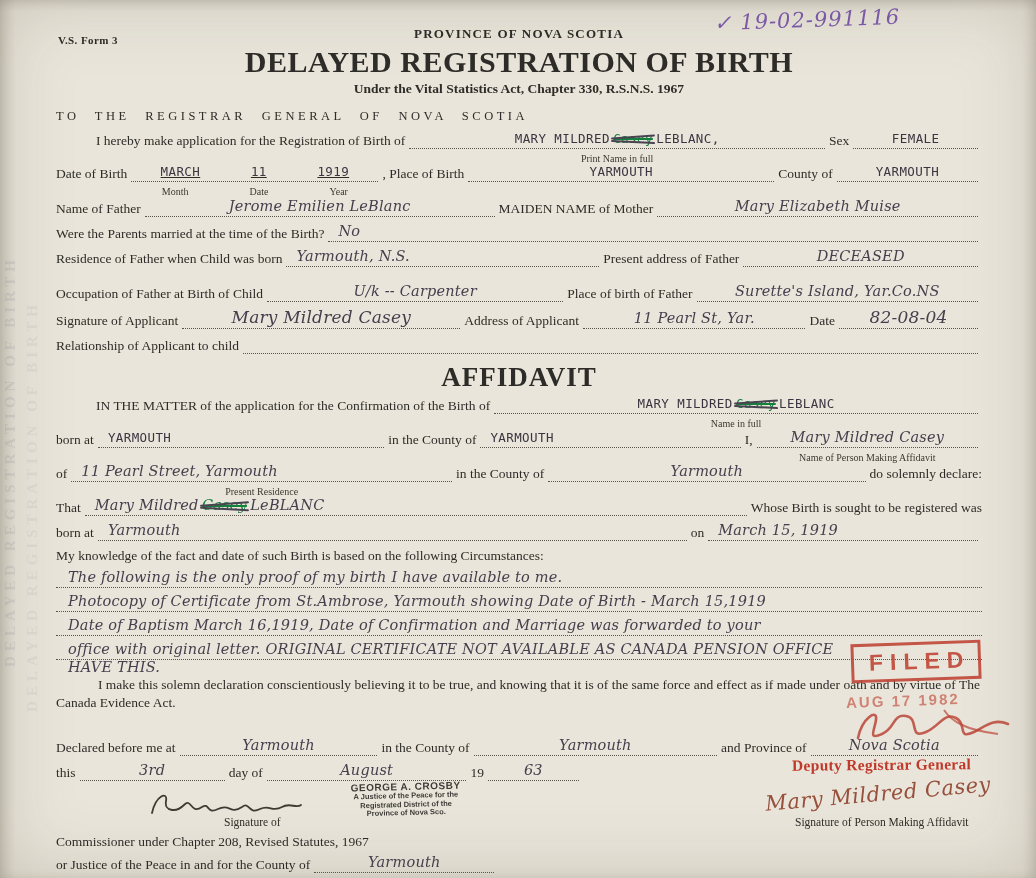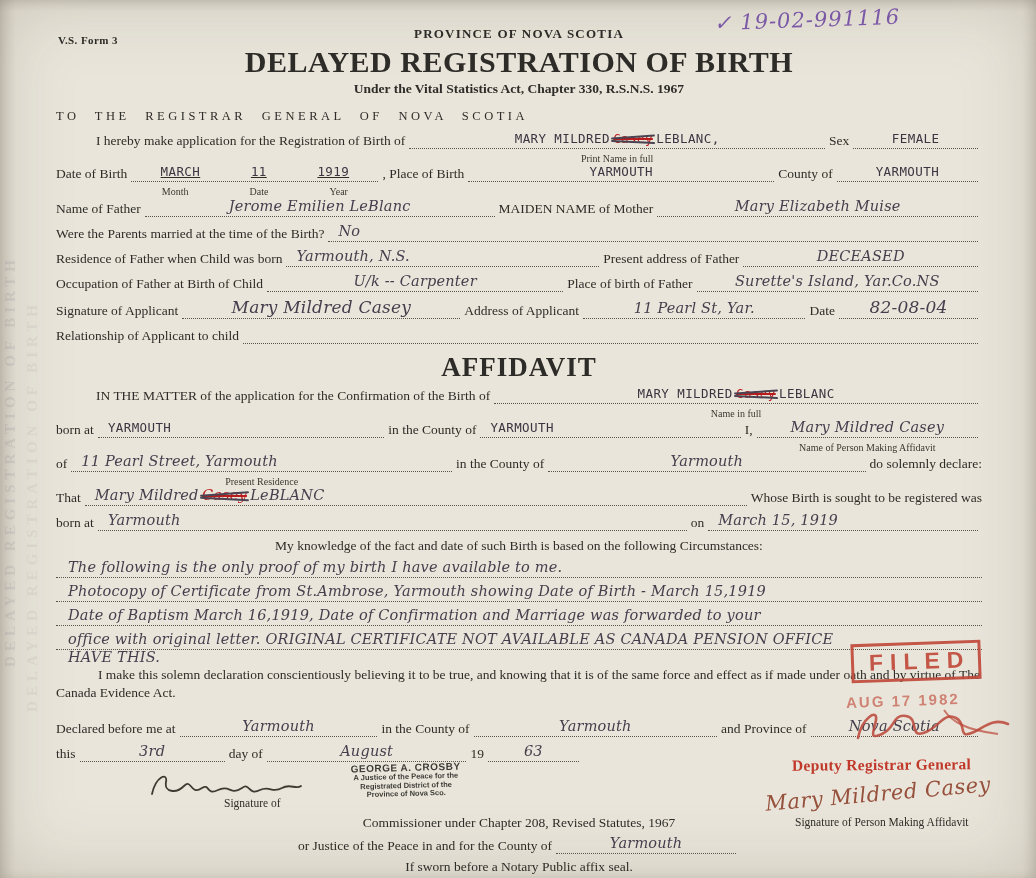--- a/index.html
+++ b/index.html
@@ -14,32 +14,32 @@
 
   
   .hdr{position:relative;text-align:center;}
   .form-no{position:absolute;left:2px;top:8px;font-size:11px;font-weight:bold;letter-spacing:.4px;}
   .province{margin-top:10px;font-size:13px;font-weight:bold;letter-spacing:1.2px;}
   .title{margin-top:3px;font-size:30px;font-weight:bold;letter-spacing:.5px;}
   .subtitle{margin-top:2px;font-size:13.5px;font-weight:bold;}
   .addressee{margin-top:12px;text-align:left;font-size:12.5px;letter-spacing:3.5px;word-spacing:9px;}
 
   
-  .row{display:flex;align-items:flex-end;margin-top:5px;font-size:13.5px;white-space:nowrap;line-height:17px;justify-content:center;}
+  .row{display:flex;align-items:flex-end;margin-top:5px;font-size:13.5px;white-space:nowrap;line-height:17px;}
   .lbl{white-space:pre;}
   .unit{position:relative;display:flex;align-items:flex-end;margin:0 4px;min-width:0;}
   .line{flex:1;border-bottom:1.5px dotted #5a5349;text-align:center;padding:0 4px 1px 4px;overflow:hidden;}
   .line.left{text-align:left;padding-left:10px;}
   .hint{position:absolute;top:100%;left:0;right:0;text-align:center;font-size:10px;color:#3b3833;margin-top:1px;white-space:nowrap;}
   .hint-row{display:flex;justify-content:space-around;}
   .dobline{display:flex;justify-content:space-around;}
   .typed{font-family:"DejaVu Sans Mono",monospace;font-size:12.5px;color:#3a3540;letter-spacing:.4px;}
   .script{font-family:"DejaVu Serif",serif;font-style:italic;font-size:14.5px;color:#453f4d;letter-spacing:.2px;}
   .script-lg{font-size:17px;}
-  .scrib{position:relative;display:inline-block;text-decoration:line-through;text-decoration-thickness:2px;color:#b91c1c;}
+  .scrib{position:relative;display:inline-block;text-decoration:line-through;text-decoration-thickness:2px;color:#15803d;}
   .scrib::before,.scrib::after{content:"";position:absolute;left:-2px;right:-2px;height:2px;background:#4a4452;border-radius:2px;}
   .scrib::before{top:36%;transform:rotate(-4deg);}
   .scrib::after{top:62%;transform:rotate(3deg);}
   .spacer{flex:2.2;}
 
   .affheading{margin-top:8px;text-align:center;font-size:27px;font-weight:bold;letter-spacing:1px;}
   .para{margin-top:2px;font-size:13.5px;line-height:18px;text-indent:42px;white-space:normal;}
   .circ{display:block;border-bottom:1.5px dotted #5a5349;margin-top:4px;padding:0 2px 1px 12px;line-height:18px;white-space:nowrap;overflow:hidden;}
   .circ-tail{margin-top:1px;padding-left:12px;line-height:13px;font-size:13.5px;}
 
@@ -156,21 +156,21 @@
       <span class="lbl">Residence of Father when Child was born</span>
       <span class="unit" style="flex:2;">
         <span class="line left"><span class="script">Yarmouth, N.S.</span></span>
       </span>
       <span class="lbl">Present address of Father</span>
       <span class="unit" style="flex:1.5;">
         <span class="line"><span class="script">DECEASED</span></span>
       </span>
     </div>
 
-    <div class="row" style="margin-top:6px;">
+    <div class="row" style="margin-top:16px;">
       <span class="lbl">Occupation of Father at Birth of Child</span>
       <span class="unit" style="flex:2;">
         <span class="line"><span class="script">U/k -- Carpenter</span></span>
       </span>
       <span class="lbl">Place of birth of Father</span>
       <span class="unit" style="flex:1.9;">
         <span class="line"><span class="script">Surette's Island, Yar.Co.NS</span></span>
       </span>
     </div>
 
@@ -267,21 +267,21 @@
     </div>
 
     <div class="circ"><span class="script">The following is the only proof of my birth I have available to me.</span></div>
     <div class="circ"><span class="script">Photocopy of Certificate from St.Ambrose, Yarmouth showing Date of Birth - March 15,1919</span></div>
     <div class="circ"><span class="script">Date of Baptism March 16,1919, Date of Confirmation and Marriage was forwarded to your</span></div>
     <div class="circ"><span class="script">office with original letter.  ORIGINAL CERTIFICATE NOT AVAILABLE AS CANADA PENSION OFFICE</span></div>
     <div class="circ-tail"><span class="script">HAVE THIS.</span></div>
 
     <div class="para">I make this solemn declaration conscientiously believing it to be true, and knowing that it is of the same force and effect as if made under oath and by virtue of The Canada Evidence Act.</div>
 
-    <div class="row" style="margin-top:16px;">
+    <div class="row" style="margin-top:25px;">
       <span class="lbl">Declared before me at</span>
       <span class="unit" style="flex:1.3;">
         <span class="line"><span class="script">Yarmouth</span></span>
       </span>
       <span class="lbl">in the County of</span>
       <span class="unit" style="flex:1.6;">
         <span class="line"><span class="script">Yarmouth</span></span>
       </span>
       <span class="lbl">and Province of</span>
       <span class="unit" style="flex:1.1;">

